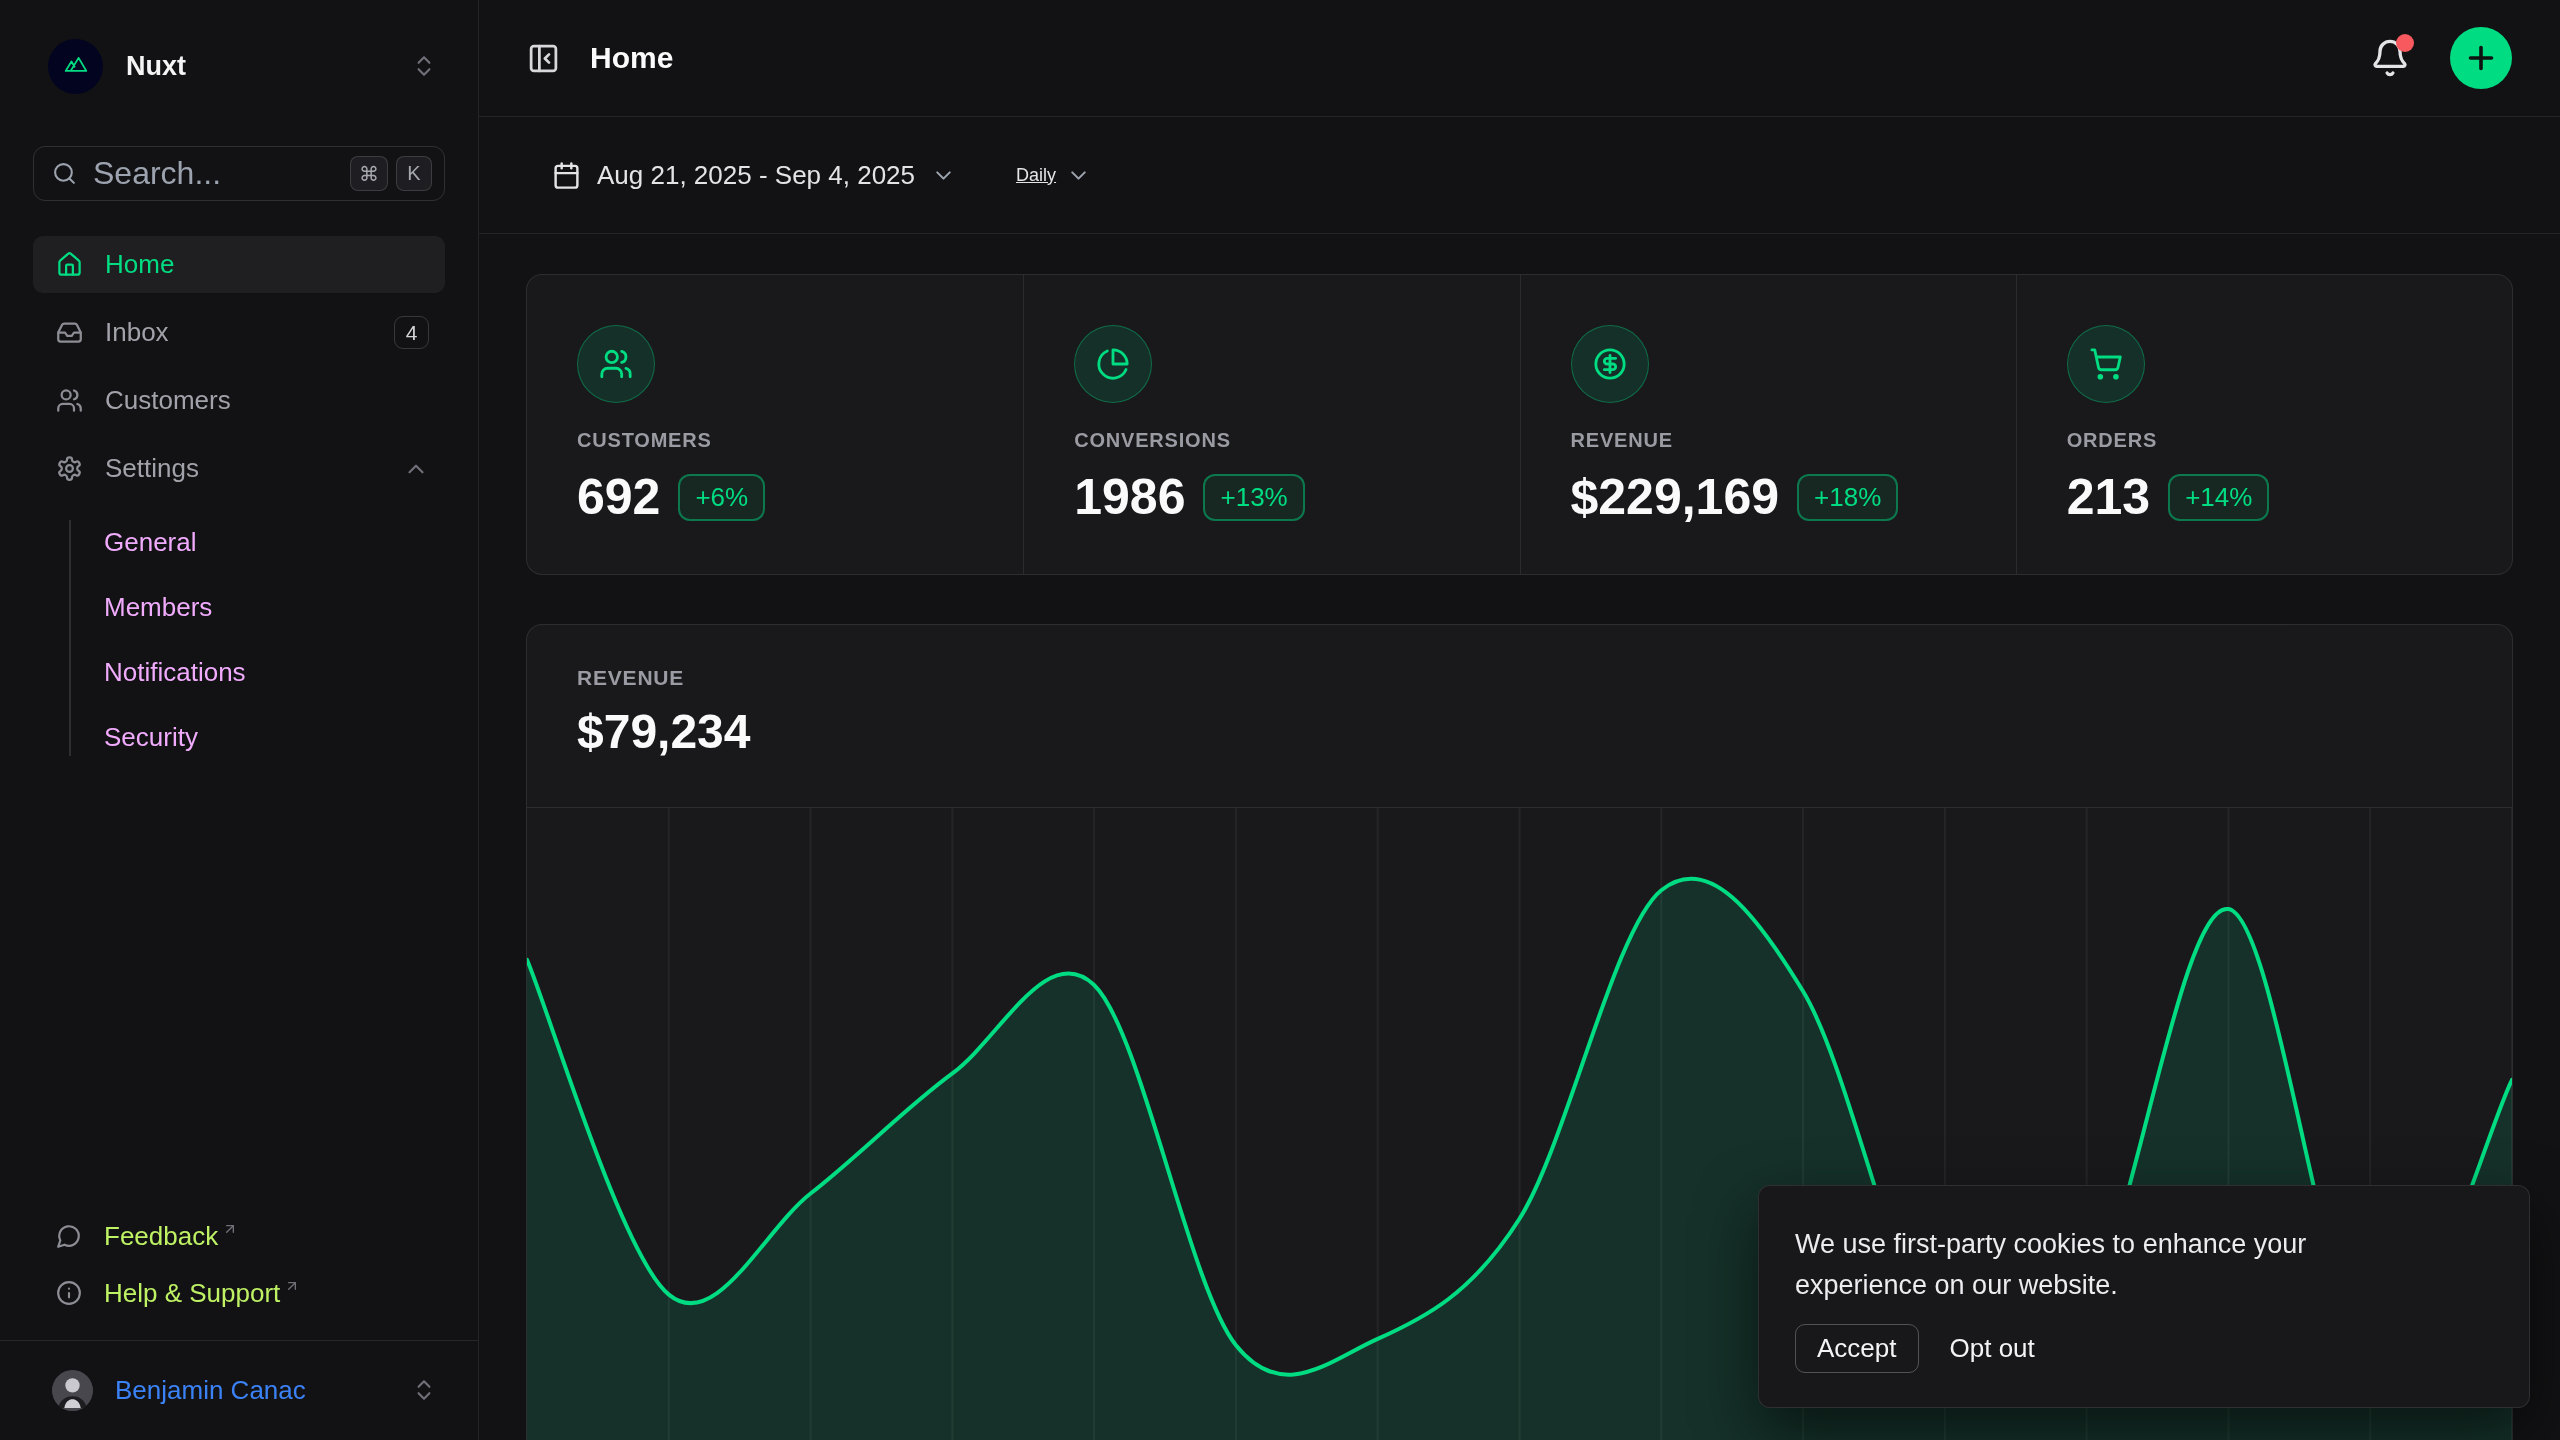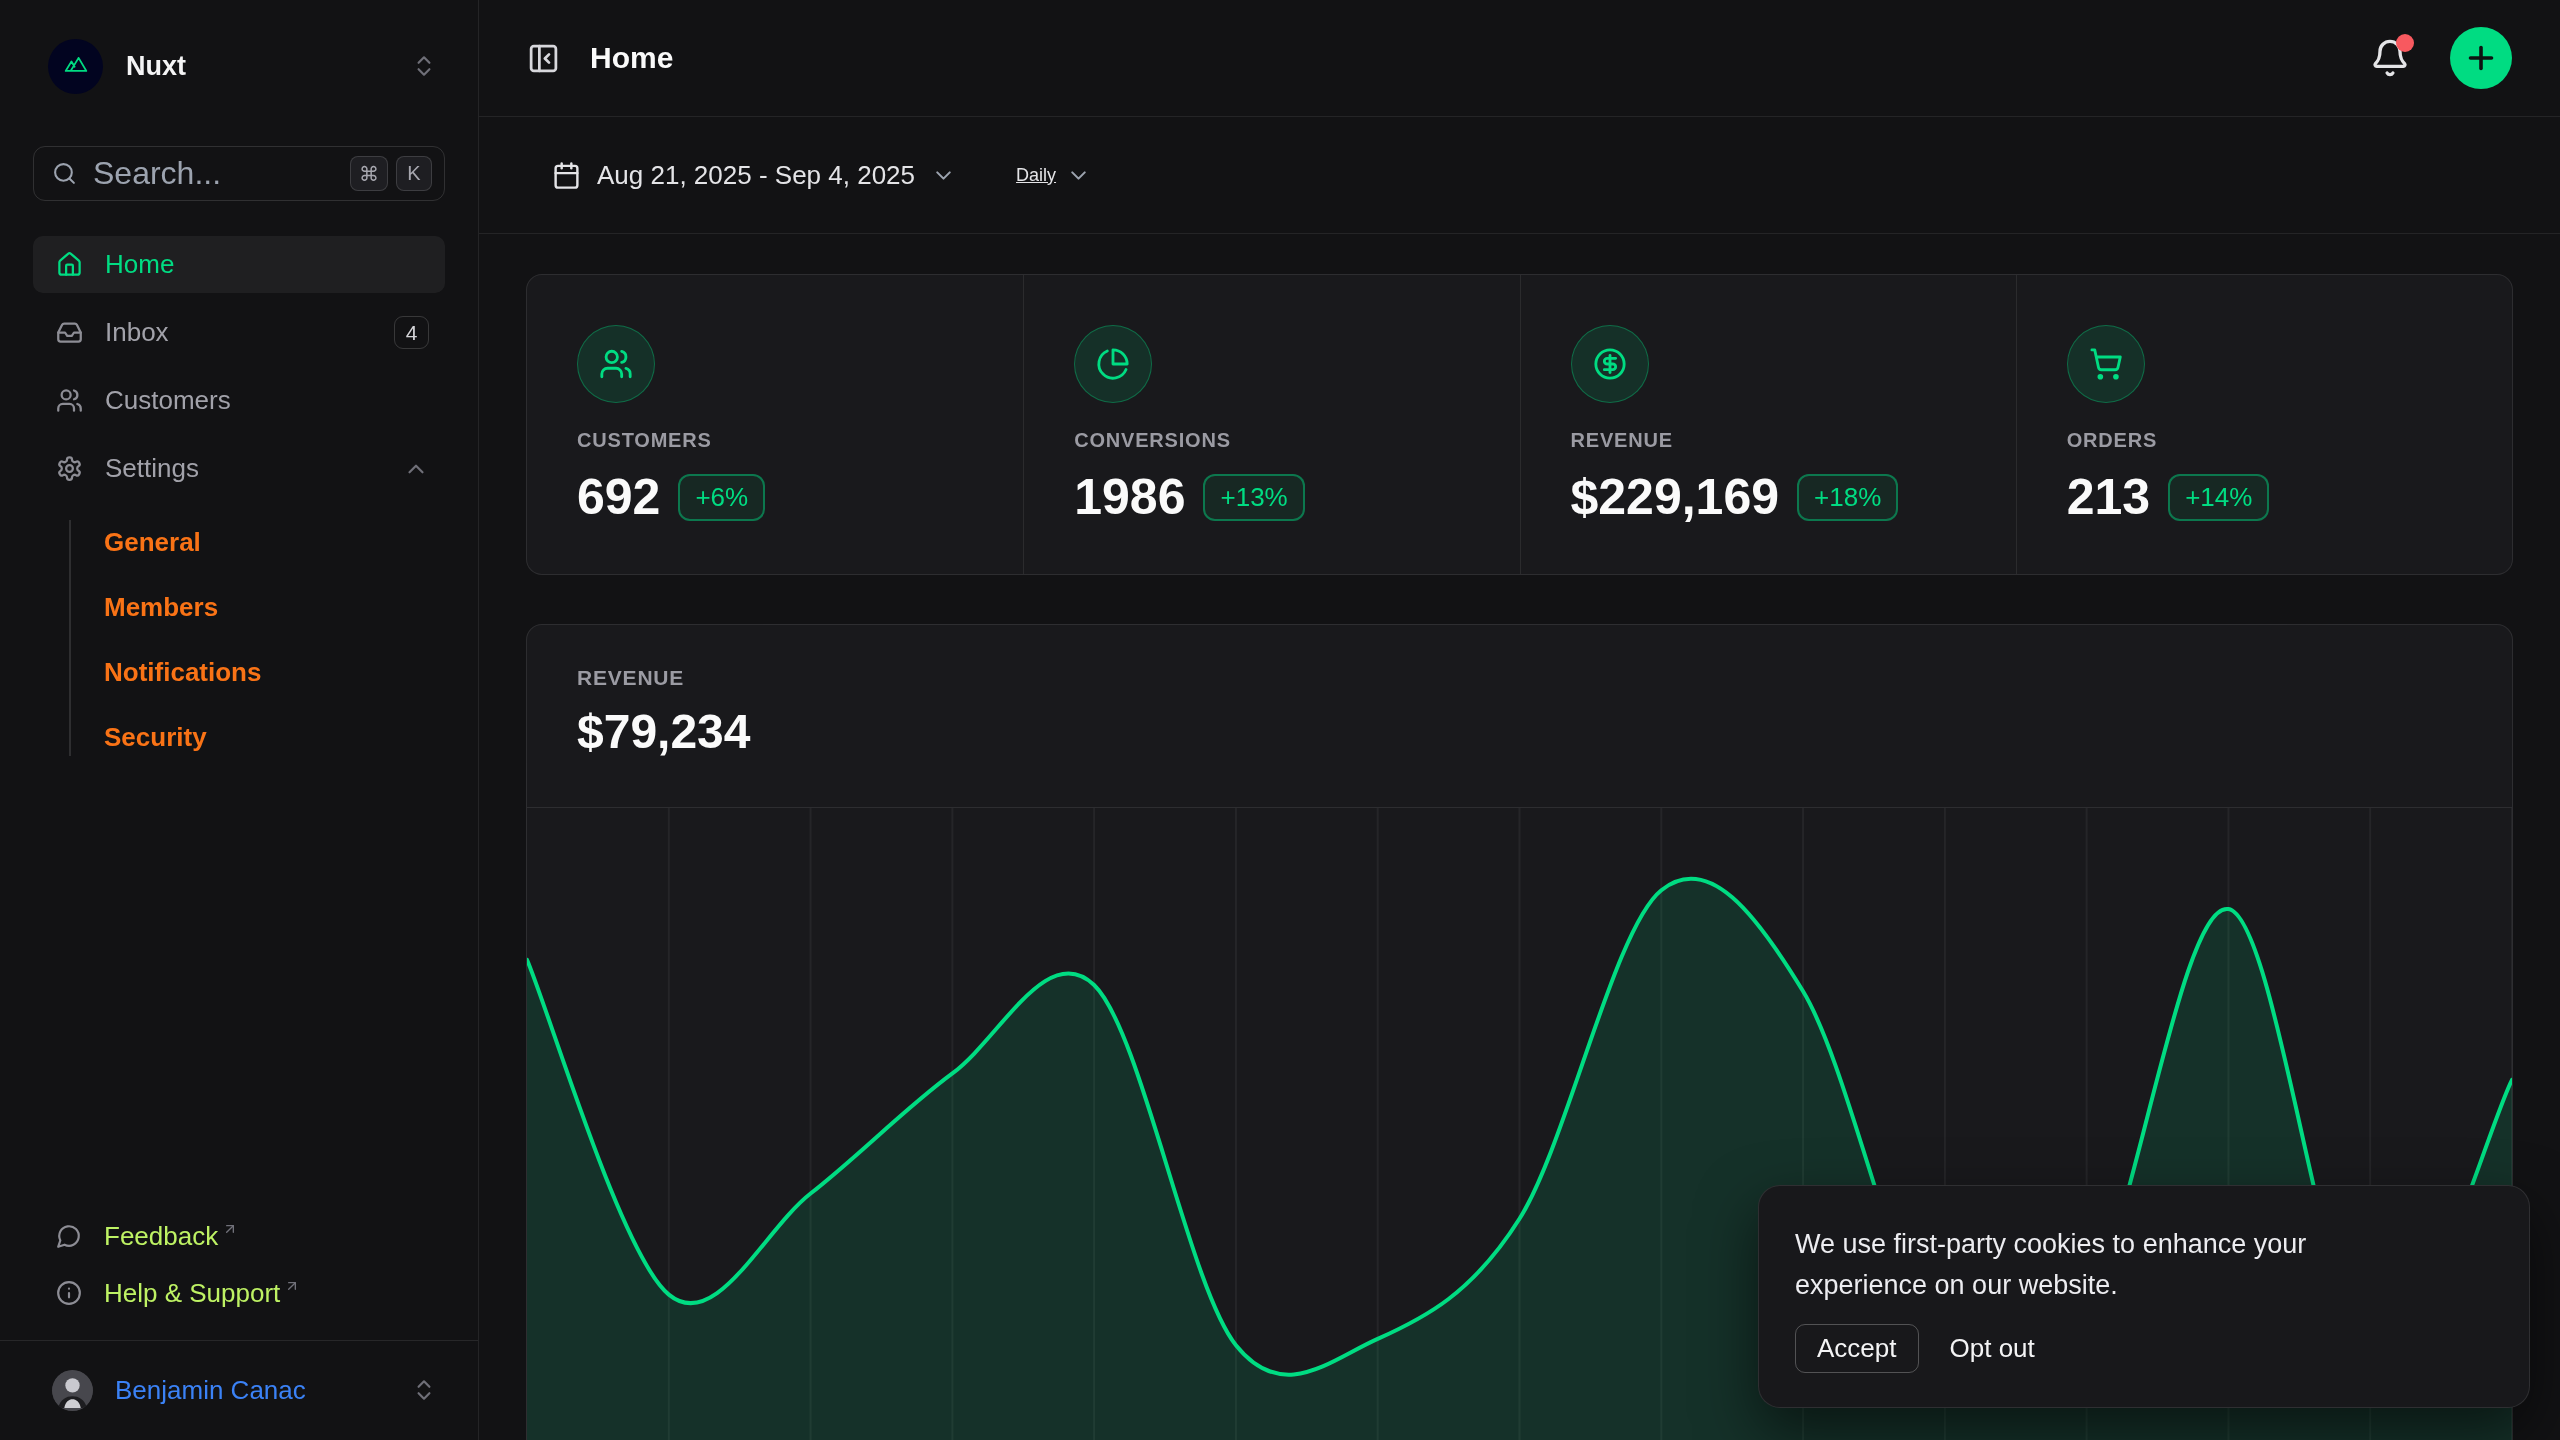--- a/index.html
+++ b/index.html
@@ -35,22 +35,22 @@
   .nav-item .nav-ic { color:#8d8d95; display:flex; }
   .nav-item.active { background:rgba(255,255,255,.06); color:#00dc82; }
   .nav-item.active .nav-ic { color:#00dc82; }
   .nav-label { margin-left:22px; }
   .nav-end { margin-left:auto; display:flex; align-items:center; color:#6f6f78; }
   .count-badge { min-width:35px; height:33px; border:1.5px solid rgba(255,255,255,.16); border-radius:9px;
                  color:#d4d4d8; font-size:21px; display:flex; align-items:center; justify-content:center; }
   .subnav { position:relative; margin-top:6px; display:flex; flex-direction:column; gap:8px; }
   .subnav:before { content:""; position:absolute; left:36px; top:6px; bottom:10px;
                    width:2px; background:rgba(255,255,255,.12); }
-  .subnav-item { height:57px; display:flex; align-items:center; padding-left:71px; color:#f97316;
-                 font-size:26px; font-weight:700; cursor:pointer; }
+  .subnav-item { height:57px; display:flex; align-items:center; padding-left:71px; color:#f0abfc;
+                 font-size:26px; font-weight:400; cursor:pointer; }
 
   .side-spacer { flex:1; }
   .foot-item { height:57px; display:flex; align-items:center; padding:0 16px 0 23px; color:#bef264;
                font-size:26px; font-weight:400; cursor:pointer; }
   .foot-item .nav-ic { color:#8d8d95; display:flex; }
   .ext-arrow { color:#71717a; margin:-14px 0 0 4px; }
   .side-divider { height:1.5px; background:rgba(255,255,255,.09); margin:18px -33px 0; }
   .user-row { margin:10px 0 11px; height:78px; display:flex; align-items:center; padding-left:19px; border-radius:12px; cursor:pointer; }
   .avatar { width:41px; height:41px; border-radius:50%; overflow:hidden; background:#3d3d42; }
   .user-name { margin-left:22px; font-size:26px; font-weight:500; color:#3b82f6; }
@@ -93,21 +93,21 @@
   .chart-card { margin-top:49px; flex:1; background:#19191c; border:1.5px solid rgba(255,255,255,.09);
                 border-bottom:none; border-radius:16px 16px 0 0; display:flex; flex-direction:column; overflow:hidden; }
   .chart-head { height:182px; min-height:182px; padding:41px 0 0 50px; }
   .chart-label { font-size:21px; font-weight:600; letter-spacing:.8px; color:#9b9ba3; }
   .chart-value { margin-top:14px; font-size:48px; font-weight:700; color:#fafafa; }
   .chart-plot { flex:1; border-top:1.5px solid rgba(255,255,255,.09); }
   .chart-plot svg { width:100%; height:100%; }
 
   
   .cookie { position:fixed; right:30px; bottom:32px; width:772px; background:#18181b;
-            border:1.5px solid rgba(255,255,255,.10); border-radius:22px;
+            border:1.5px solid rgba(255,255,255,.10); border-radius:12px;
             box-shadow:0 24px 60px rgba(0,0,0,.55); padding:38px 40px 34px 36px; z-index:10; }
   .cookie-msg { font-size:27px; line-height:41px; color:#ececf0; max-width:600px; }
   .cookie-actions { margin-top:18px; display:flex; align-items:center; gap:15px; }
   .btn-accept { height:49px; padding:0 21px; background:transparent; color:#f4f4f5; font-size:26px;
                 font-weight:500; border:1.5px solid rgba(255,255,255,.25); border-radius:10px;
                 font-family:inherit; cursor:pointer; }
   .btn-optout { height:49px; padding:0 16px; background:transparent; color:#f4f4f5; font-size:26px;
                 font-weight:500; border:none; border-radius:10px; font-family:inherit; cursor:pointer; }
 </style>
 </head>

